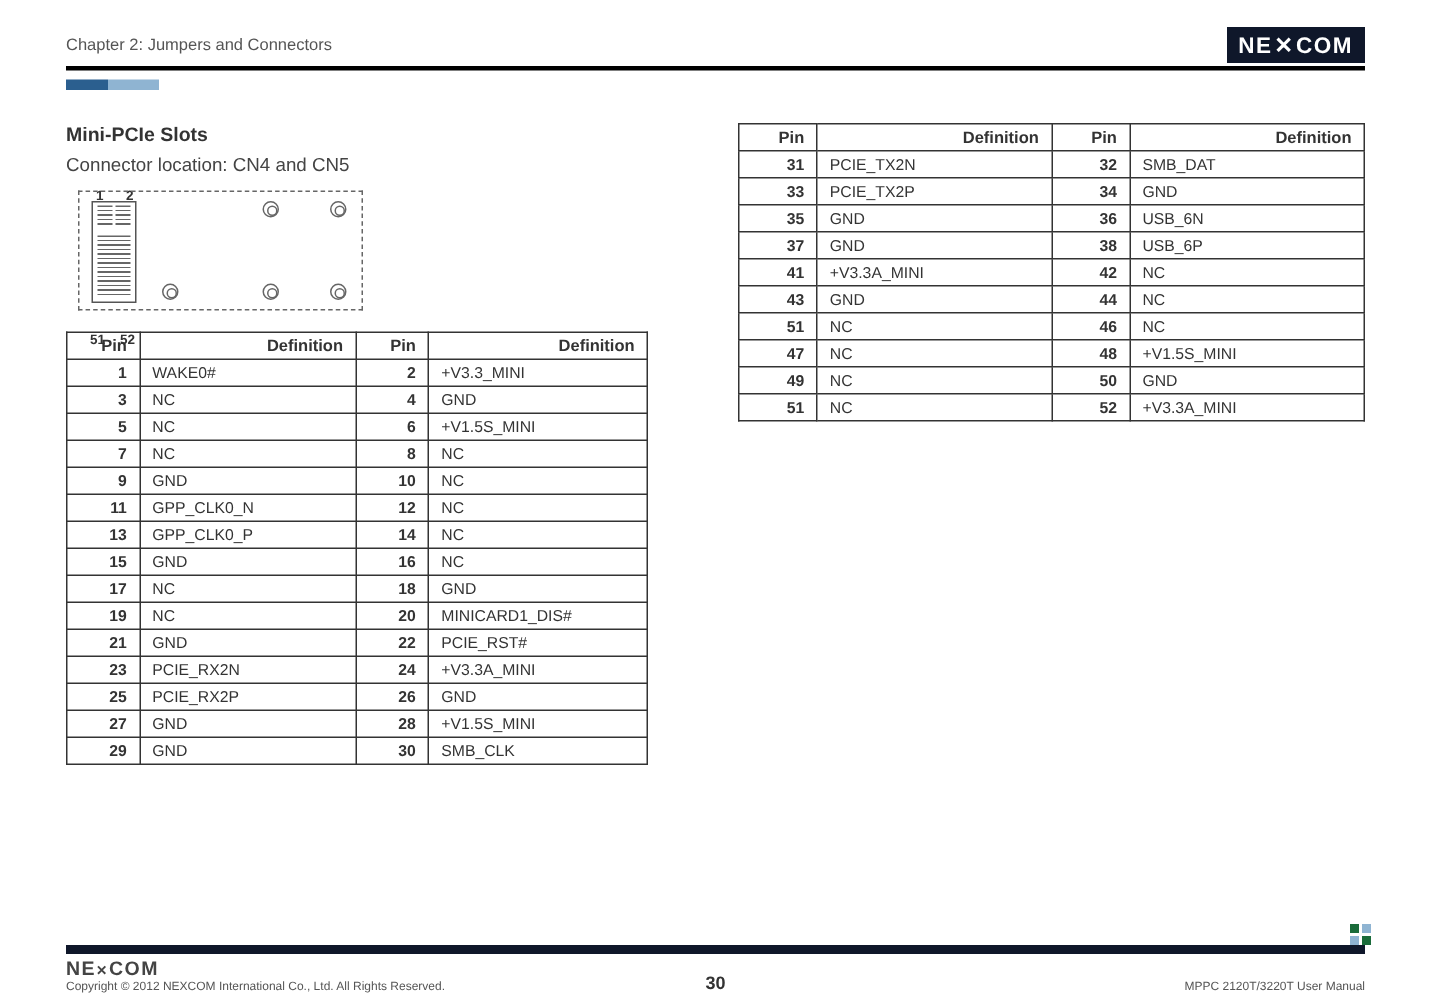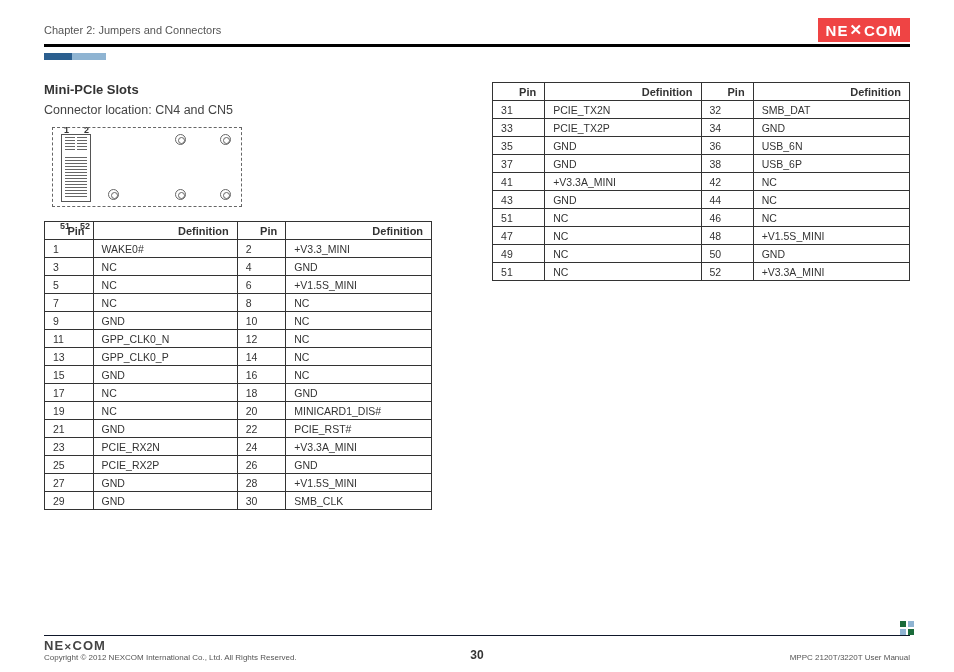--- a/index.html
+++ b/index.html
@@ -19,21 +19,21 @@
     justify-content: space-between;
     align-items: center;
     border-bottom: 3px solid #000000;
     padding-bottom: 2px;
   }
   .chapter-title {
     font-size: 11px;
     color: #555;
   }
   .logo-box {
-    background: #ef4444;
+    background: #0f172a;
     color: #fff;
     font-weight: bold;
     padding: 3px 8px;
     font-size: 15px;
     letter-spacing: 1px;
     display: flex;
     align-items: center;
   }
   .logo-x {
     display: inline-block;
@@ -129,30 +129,30 @@
     border: 1px solid #333;
     padding: 2px 8px;
     text-align: left;
     height: 18px;
   }
   table.pins th {
     font-weight: bold;
     text-align: right;
     font-size: 11px;
   }
-  table.pins td.pin-n { text-align: left; width: 50px;}
+  table.pins td.pin-n { text-align: right; width: 50px; font-weight: bold;}
   table.pins td.def { width: 150px; }
   
   .footer {
     position: absolute;
     bottom: 10px;
     left: 44px; right: 44px;
   }
   .footer-line {
-    border-top: 1px solid #0f172a;
+    border-top: 6px solid #0f172a;
     display: flex;
     justify-content: space-between;
     align-items: flex-end;
     padding-top: 2px;
   }
   .footer-logo {
     font-size: 13px;
     font-weight: bold;
     letter-spacing: 1px;
     color: #444;

